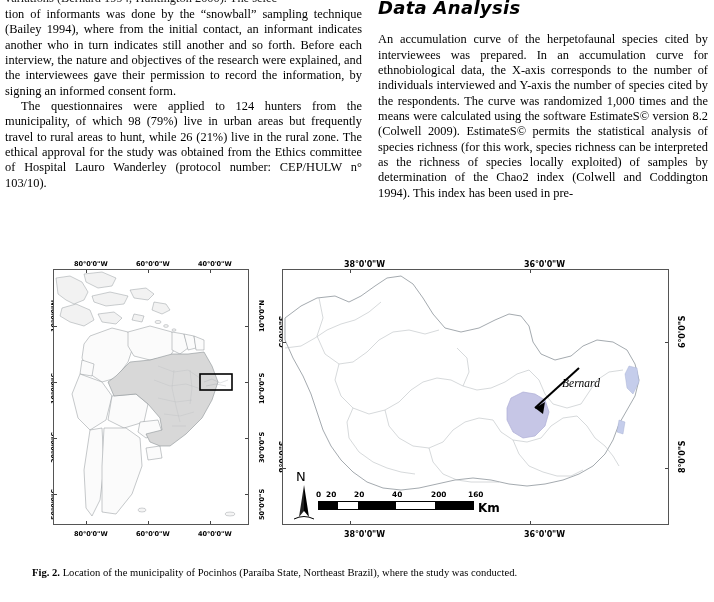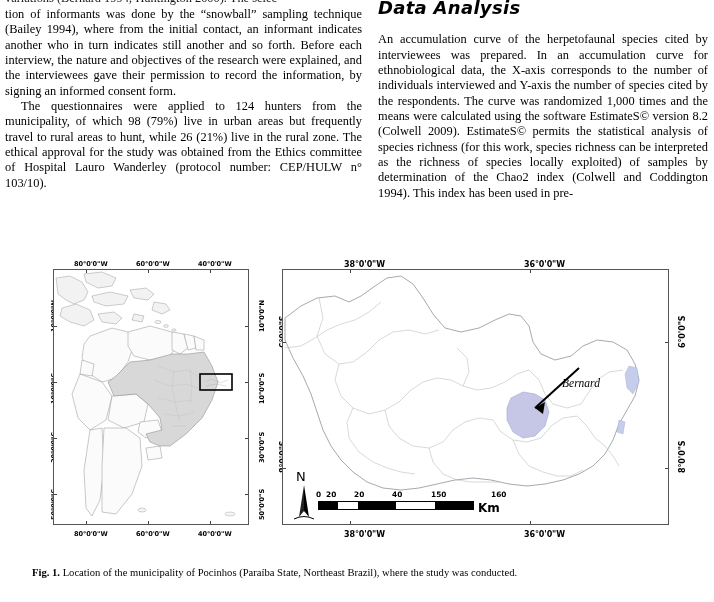--- a/index.html
+++ b/index.html
@@ -399,31 +399,31 @@
       <polygon points="14,0 9,32 14,26" fill="#222222"></polygon>
       <path d="M4 34 Q14 29 24 34" stroke="#000000" stroke-width="1" fill="none"></path>
     </svg>
   </div>
 
   <div class="scale-nums">
     <span style="left:6px;">0</span>
     <span style="left:16px;">20</span>
     <span style="left:44px;">20</span>
     <span style="left:82px;">40</span>
-    <span style="left:121px;">150</span>
-    <span style="left:158px;margin-left:23px;">160</span>
+    <span style="left:121px;">200</span>
+    <span style="left:158px;">160</span>
   </div>
 
   <div class="scalebar">
     <div class="sb-black" style="width:12.5%;"></div>
     <div class="sb-white" style="width:12.5%;"></div>
     <div class="sb-black" style="width:25%;"></div>
     <div class="sb-white" style="width:25%;"></div>
     <div class="sb-black" style="width:25%;"></div>
   </div>
   <div class="km-label">Km</div>
 
   <div class="caption">
-    <b>Fig. 1.</b>
+    <b>Fig. 2.</b>
     <span>Location of the municipality of Pocinhos (Paraíba State, Northeast Brazil), where the study was conducted.</span>
   </div>
 
 </div>
 
 </body></html>

